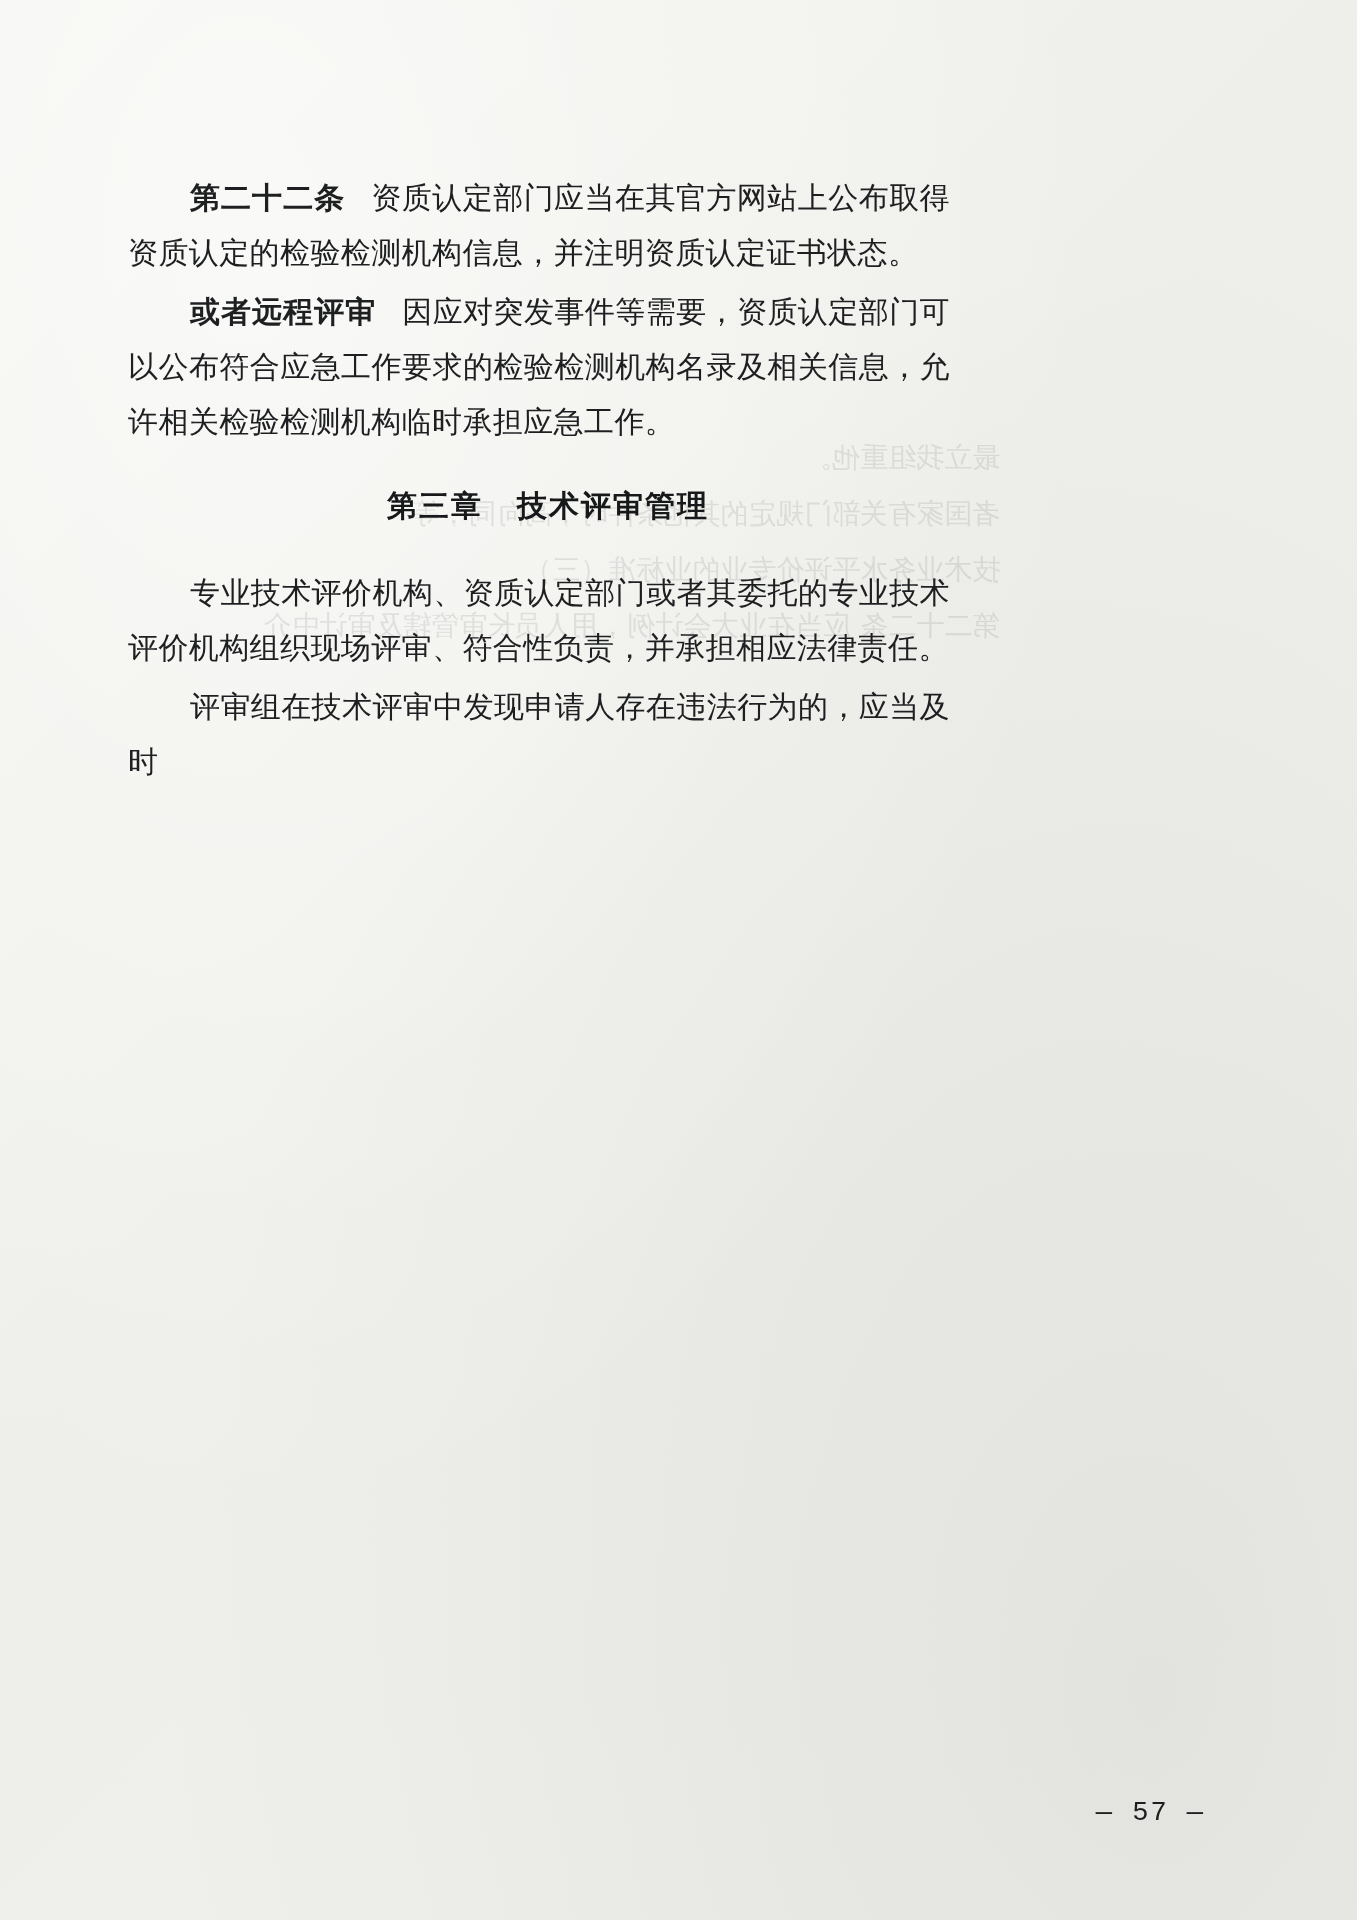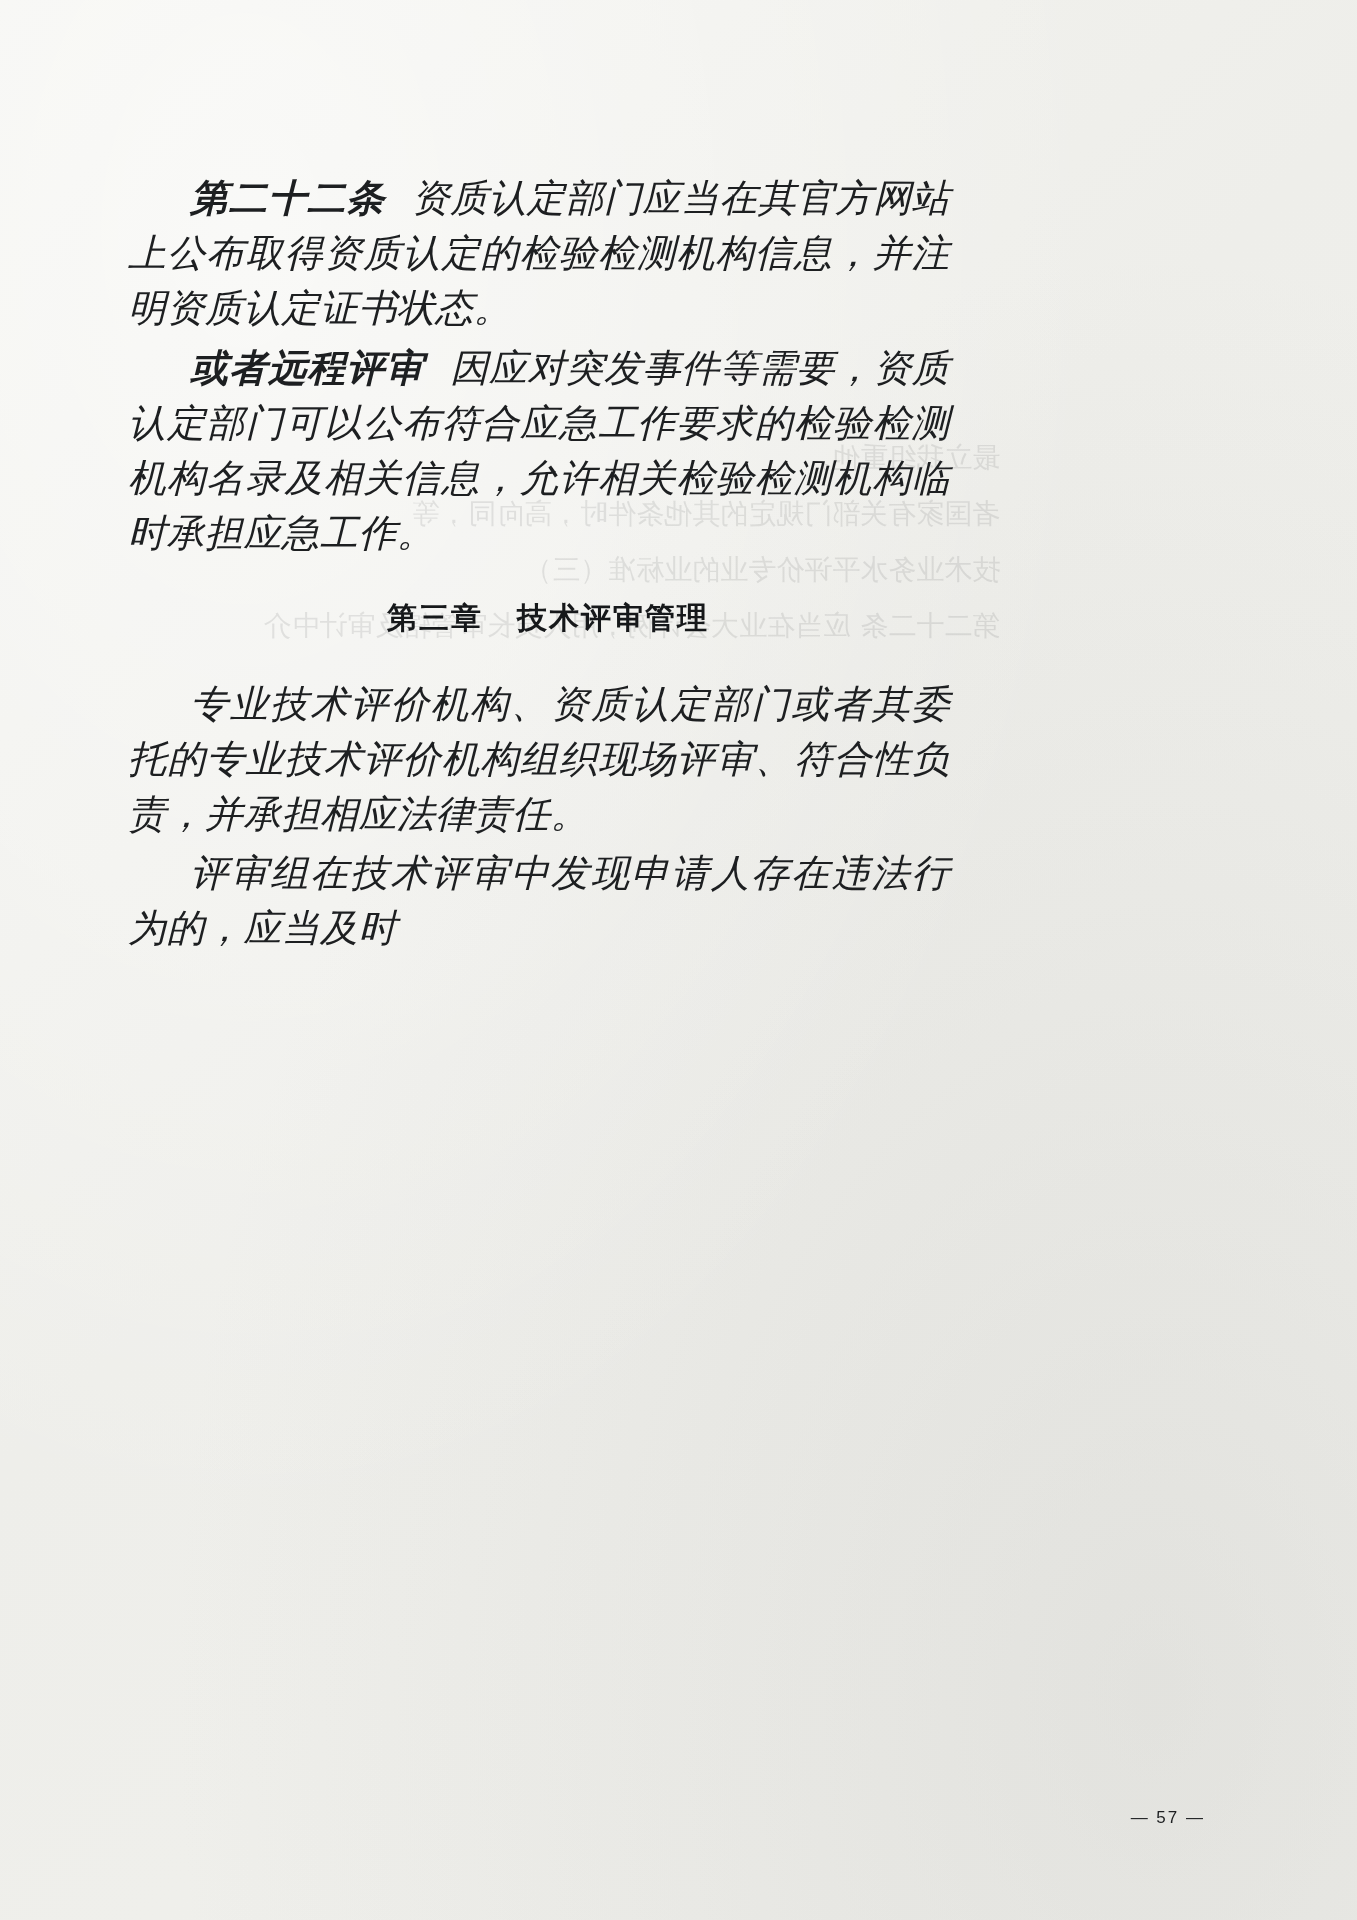--- a/index.html
+++ b/index.html
@@ -31,28 +31,27 @@
     pointer-events: none;
   }
   .content {
     position: absolute;
     left: 128px;
     top: 170px;
     width: 840px;
   }
   p.para {
     margin: 0 18px 4px 0;
-    font-size: 38px;
+    font-size: 30px;
     line-height: 55px;
     color: #1d1f21;
     text-align: justify;
     text-justify: inter-ideograph;
     letter-spacing: 0.4px;
     font-family: "DejaVu Serif", serif;
-    font-style: italic;
   }
   p.para .lead {
     font-weight: bold;
     letter-spacing: 1px;
   }
   p.para .gap {
     display: inline-block;
     width: 26px;
   }
   p.indent {
@@ -68,24 +67,24 @@
     letter-spacing: 2px;
   }
   h2.chapter .sep {
     display: inline-block;
     width: 34px;
   }
   .page-number {
     position: absolute;
     right: 152px;
     bottom: 92px;
-    font-size: 17px;
+    font-size: 27px;
     color: #1d1f21;
     letter-spacing: 2px;
-    font-family: Liberation Sans, sans-serif;
+    font-family: Liberation Mono, monospace;
   }
   
   .bleed {
     position: absolute;
     left: 120px;
     top: 430px;
     width: 880px;
     opacity: 0.10;
     transform: scaleX(-1);
     color: #2a2c2e;

